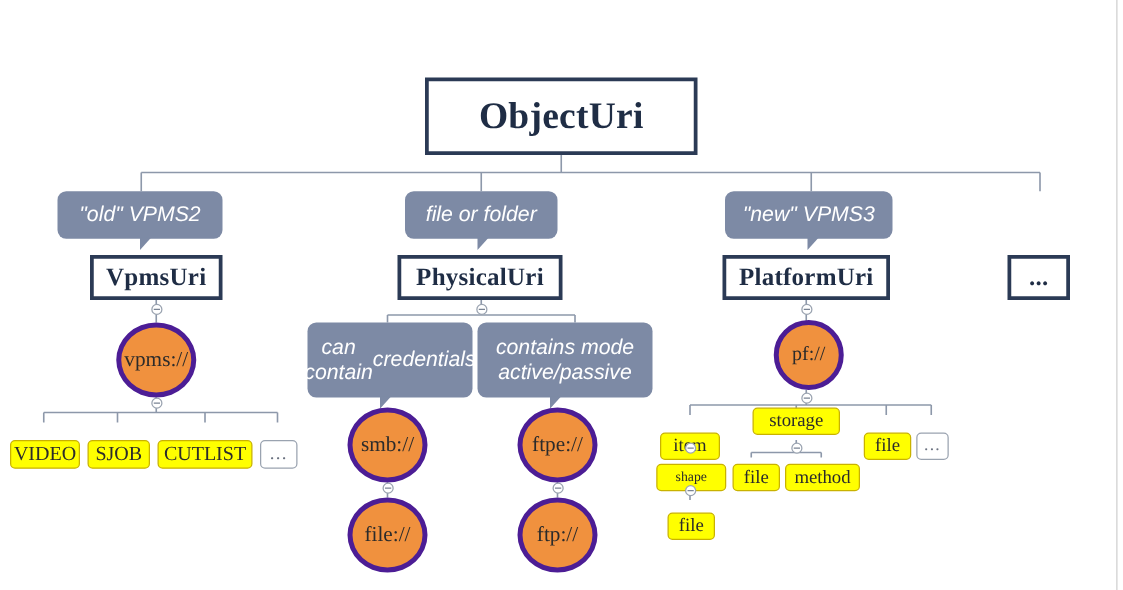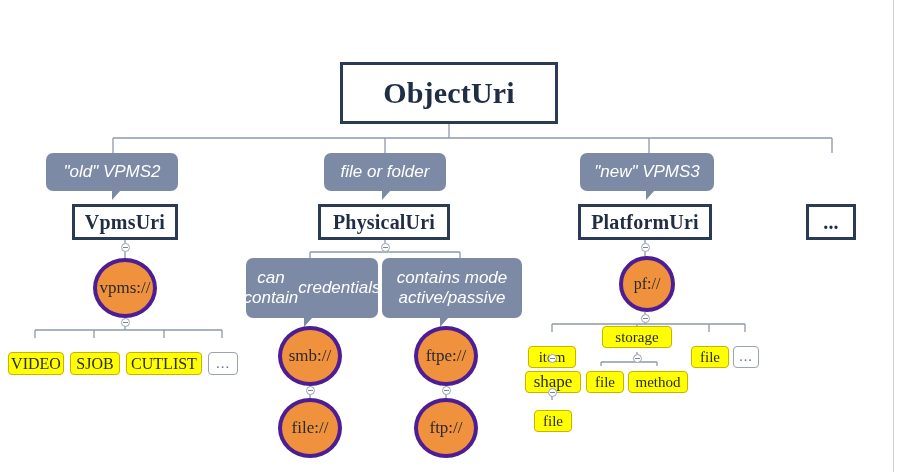--- a/index.html
+++ b/index.html
@@ -284,21 +284,21 @@
   <div class="leafbox" style="left:602px; top:312px; width:70px; height:22px; font-size:15px;">
     <span>storage</span>
   </div>
   <div class="leafbox" style="left:691px; top:332px; width:38px; height:22px; font-size:15px;">
     <span>file</span>
   </div>
   <div class="leafbox more" style="left:733px; top:332px; width:26px; height:22px; font-size:14px;">
     <span>...</span>
   </div>
 
-  <div class="leafbox" style="left:525px; top:357px; width:56px; height:22px; font-size:17px;">
+  <div class="leafbox" style="left:525px; top:357px; width:56px; height:22px; font-size:11px;">
     <span>shape</span>
   </div>
   <div class="leafbox" style="left:586px; top:357px; width:38px; height:22px; font-size:15px;">
     <span>file</span>
   </div>
   <div class="leafbox" style="left:628px; top:357px; width:60px; height:22px; font-size:15px;">
     <span>method</span>
   </div>
   <div class="leafbox" style="left:534px; top:396px; width:38px; height:22px; font-size:15px;">
     <span>file</span>

